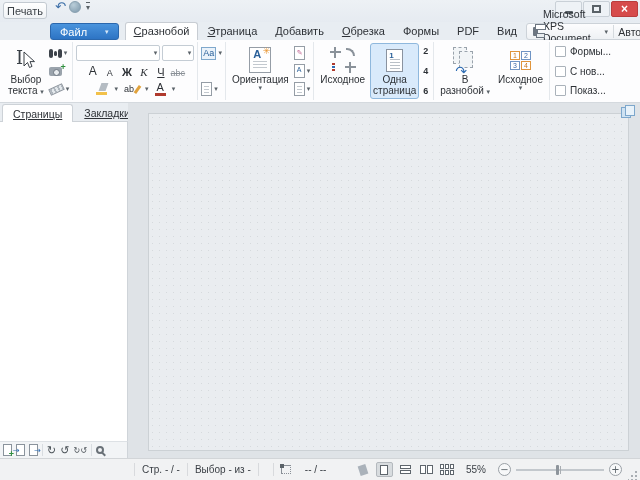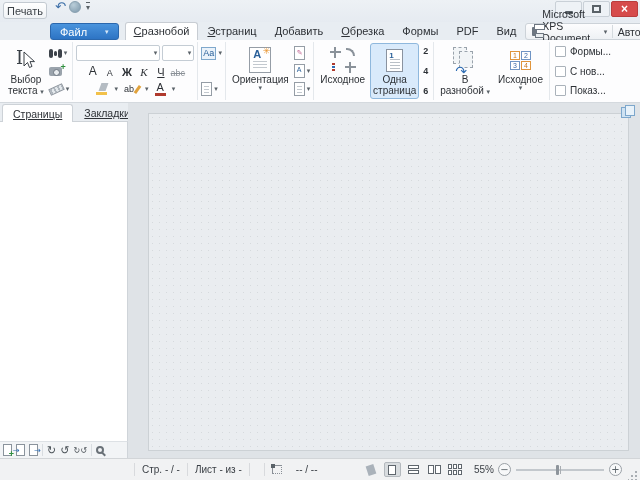--- a/index.html
+++ b/index.html
@@ -141,21 +141,21 @@
   .regsel { width:10px; height:9px; border:1px solid #8a9097; border-right-style:dotted; border-bottom-style:dotted; position:relative; }
   .regsel::before { content:""; position:absolute; left:-2px; top:-2px; width:4px; height:4px; background:#5a6268; }
   .viewicons { display:flex; align-items:center; gap:4px; margin-left:auto; }
   .vbtn { width:17px; height:15px; display:flex; align-items:center; justify-content:center; border:1px solid transparent; border-radius:2px; }
   .vbtn.pressed { background:#d8dcdf; border-color:#b4b9be; }
   .vm-tilt { width:8px; height:10px; background:#aab2ba; transform:rotate(-18deg); }
   .vm-single { width:8px; height:10px; background:#fff; border:1px solid #5f666d; }
   .vm-cont { display:flex; flex-direction:column; gap:1px; } .vm-cont i { width:11px; height:4px; background:#fff; border:1px solid #5f666d; display:block; }
   .vm-face { display:flex; gap:1px; } .vm-face i { width:6px; height:9px; background:#fff; border:1px solid #5f666d; display:block; }
   .vm-grid { display:grid; grid-template-columns:repeat(3,4px); grid-auto-rows:5px; gap:1px; } .vm-grid i { background:#fff; border:1px solid #5f666d; display:block; }
-  .zoomlbl { margin:0 4px 0 10px; }
+  .zoomlbl { margin:0 12px 0 10px; }
   .zbtn { width:13px; height:13px; border:1px solid #9aa0a6; border-radius:50%; display:flex; align-items:center; justify-content:center; font-size:10px; color:#5a6268; line-height:10px; background:#f7f8f9; }
   .ztrack { width:88px; height:2px; background:#c3c8cd; margin:0 5px; position:relative; }
   .ztrack .tick { position:absolute; left:50%; top:-3px; width:1px; height:8px; background:#a8adb2; }
   .ztrack .handle { position:absolute; left:46%; top:-4px; width:3px; height:10px; background:#8d949b; border-radius:1px; }
   .grip { margin:0 3px 0 6px; width:9px; height:9px; background:
     radial-gradient(circle at 8px 1px,#a9aeb3 1px,transparent 1.2px),
     radial-gradient(circle at 8px 5px,#a9aeb3 1px,transparent 1.2px),
     radial-gradient(circle at 4px 5px,#a9aeb3 1px,transparent 1.2px),
     radial-gradient(circle at 8px 9px,#a9aeb3 1px,transparent 1.2px),
     radial-gradient(circle at 4px 9px,#a9aeb3 1px,transparent 1.2px),
@@ -186,21 +186,21 @@
 
   <div class="tabrow">
     <button class="file-btn">
       <span>Файл</span>
       <span class="dd dj">▾</span>
     </button>
     <span class="rtab active">
         <span><span class="mn">С</span><span>разнобой</span></span>
       </span>
     <span class="rtab">
-        <span><span class="mn">Э</span><span>страниц</span></span>
+        <span><span class="mn">Э</span><span>траница</span></span>
       </span>
     <span class="rtab">
         <span><span class="mn">Д</span><span>обавить</span></span>
       </span>
     <span class="rtab">
         <span><span class="mn">О</span><span>брезка</span></span>
       </span>
     <span class="rtab">
         <span><span class="mn"></span><span>Формы</span></span>
       </span>
@@ -443,21 +443,21 @@
     <div class="canvas">
       <div class="paper-area"></div>
       <span class="corner-ic"></span>
     </div>
   </div>
 
   <div class="statusbar">
     <span class="ssep first-sep"></span>
     <span>Стр. - / -</span>
     <span class="ssep"></span>
-    <span>Лист - из -</span>
+    <span>Выбор - из -</span>
     <span class="ssep"></span>
     <span class="ssep"></span>
     <span class="regsel"></span>
     <span style="margin-left:14px">-- / --</span>
 
     <div class="viewicons">
       <span class="vbtn">
           <span class="vm-tilt"></span>
         </span>
       <span class="vbtn pressed">

